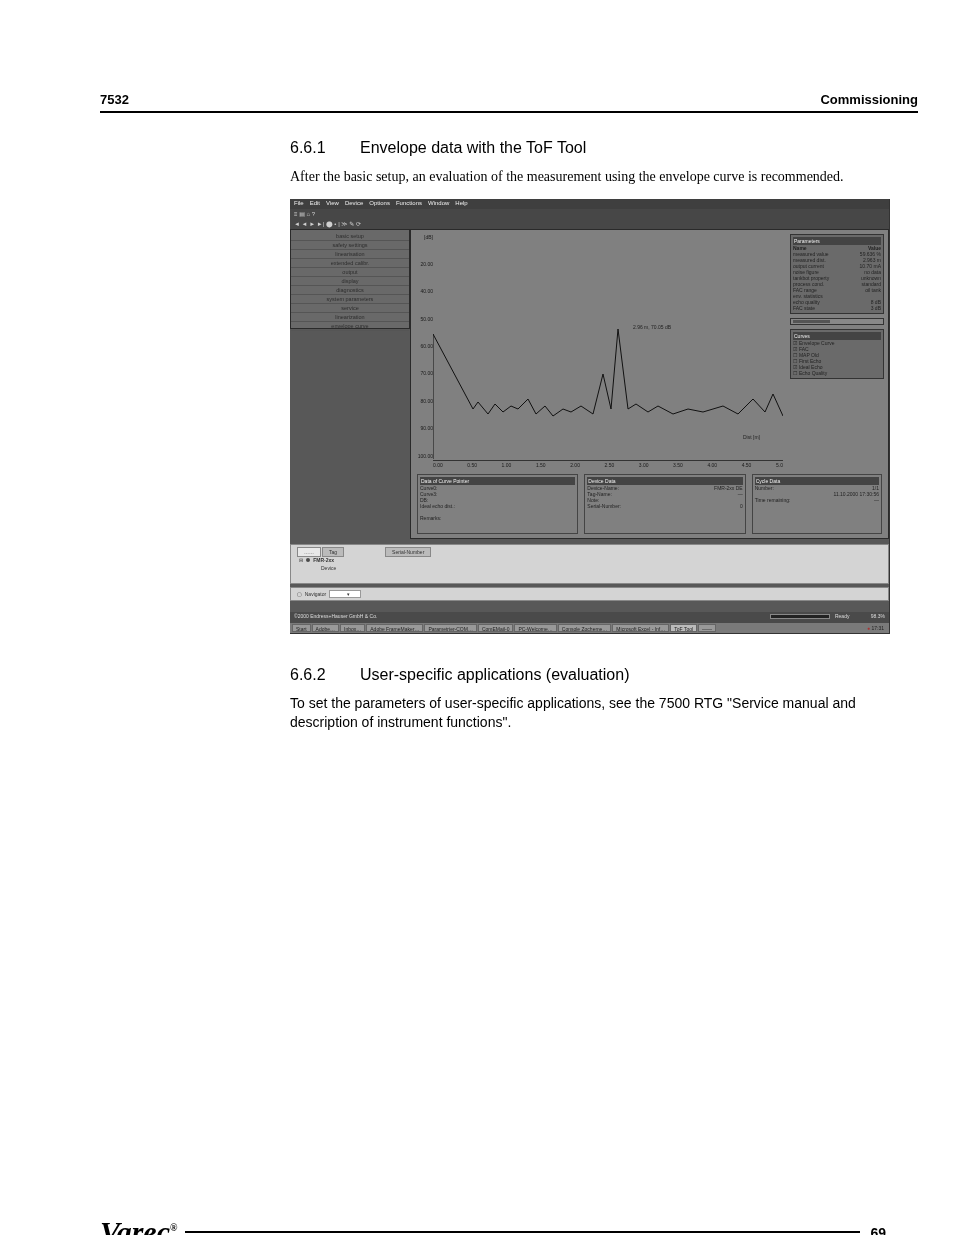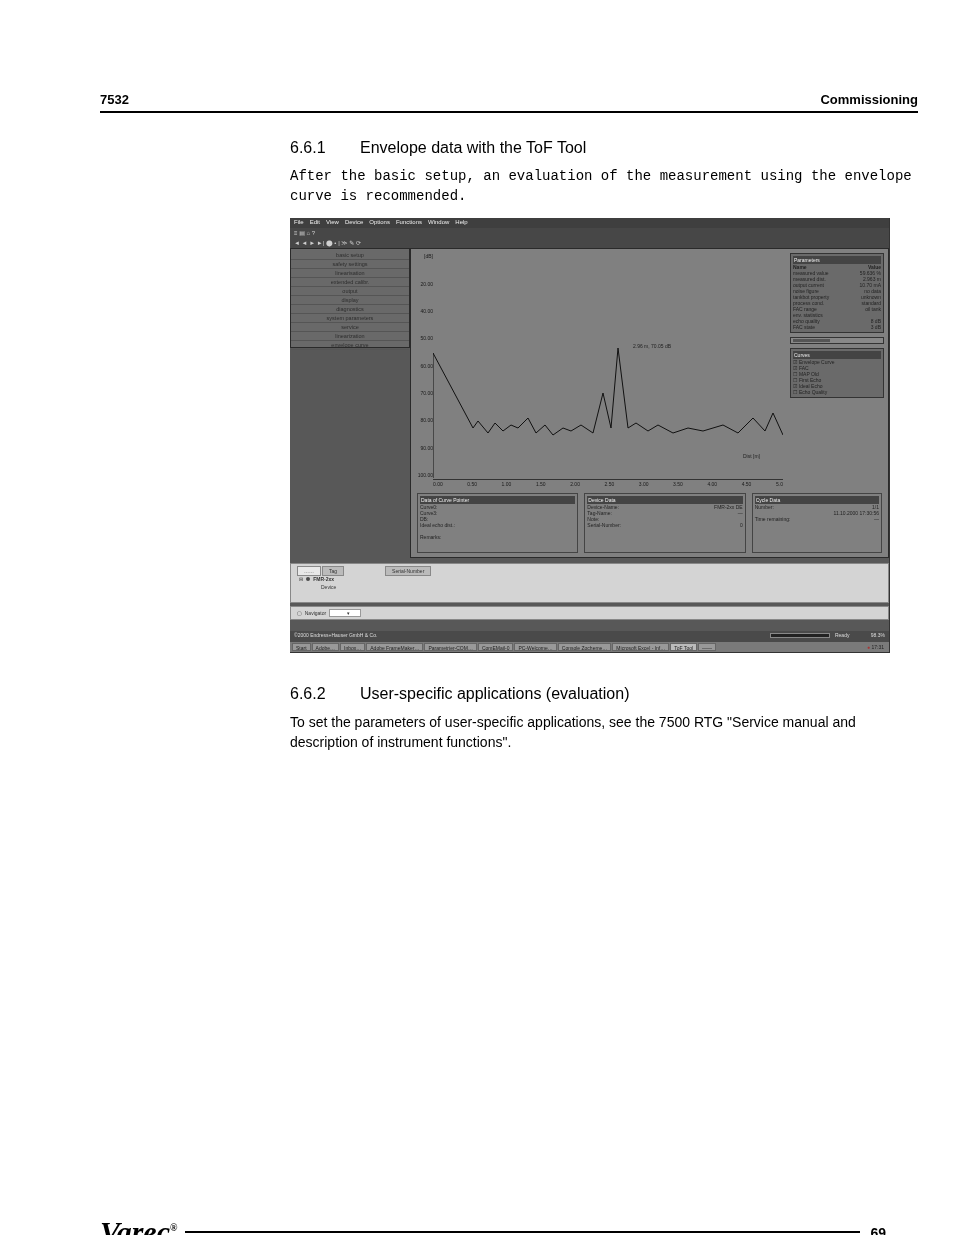--- a/index.html
+++ b/index.html
@@ -33,21 +33,21 @@
     }
     .section-heading {
       font-family: Arial, sans-serif;
       font-weight: normal;
       font-size: 16px;
       margin-bottom: 10px;
       display: flex;
     }
     .section-num { min-width: 70px; }
     .section-body {
-      font-family: Liberation Mono, monospace;
+      font-family: Liberation Serif, serif;
       font-size: 14px;
       line-height: 1.4;
       margin-bottom: 12px;
     }
     .section-body2 {
       font-family: Arial, sans-serif;
       font-size: 14px;
       line-height: 1.4;
       margin-bottom: 12px;
     }

